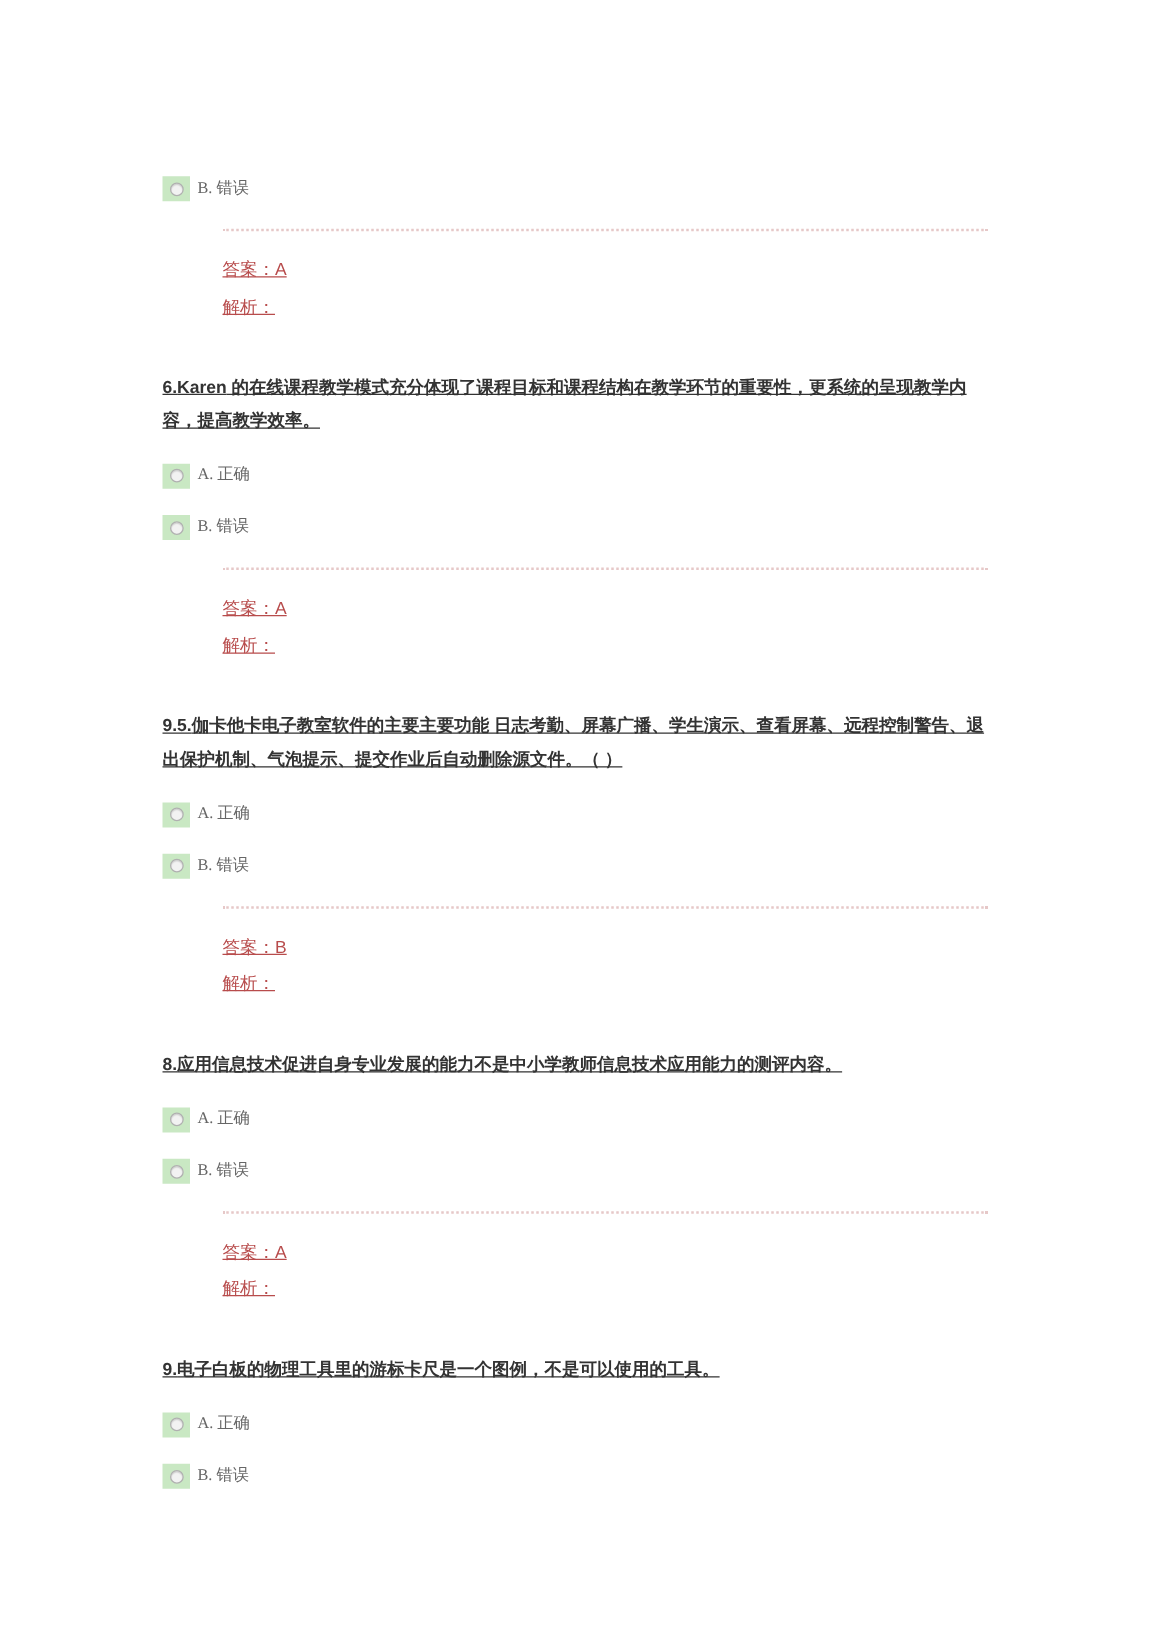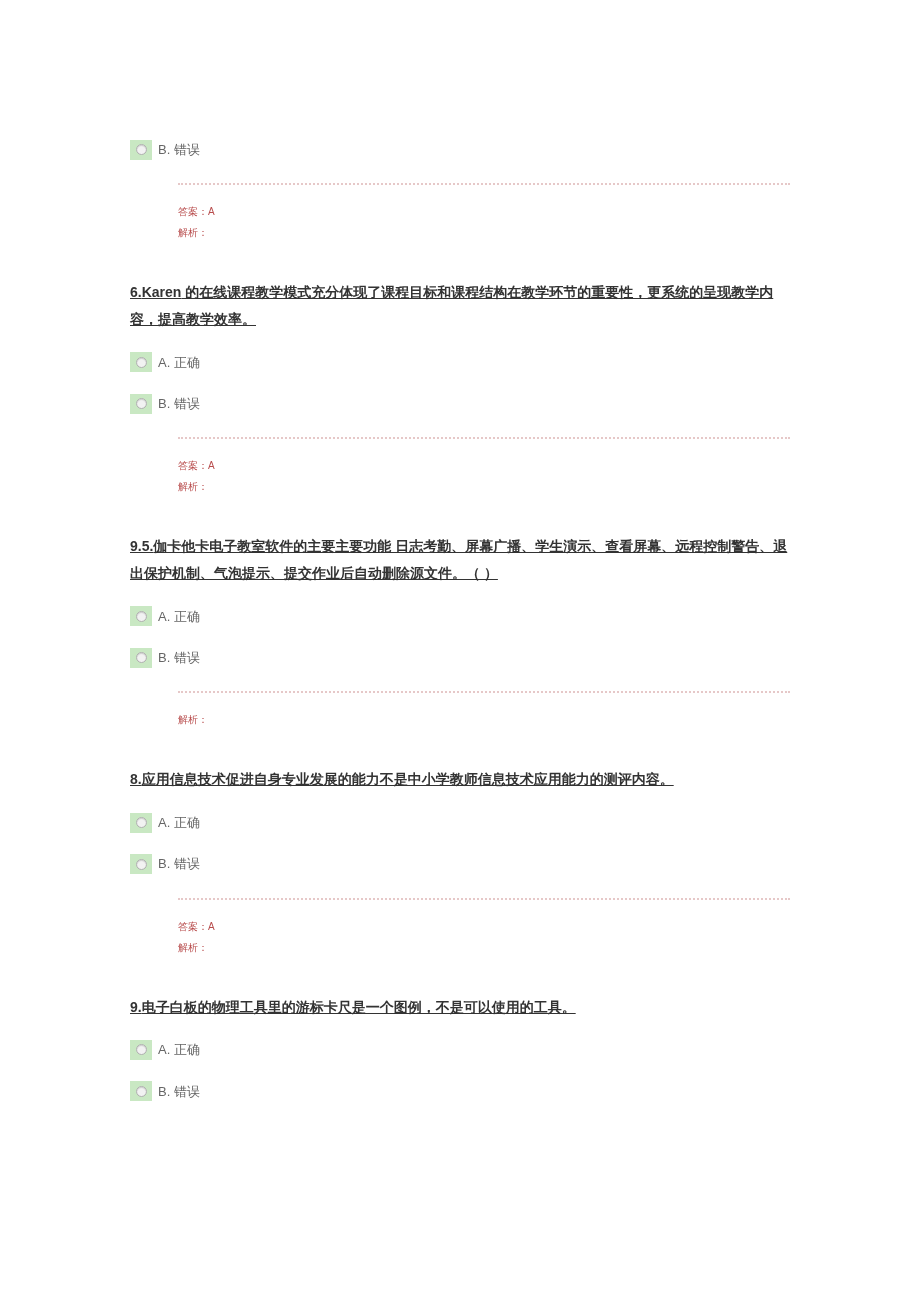--- a/index.html
+++ b/index.html
@@ -7,23 +7,24 @@
       background: #ffffff;
       font-family: "Microsoft YaHei", SimSun, Arial, sans-serif;
       font-size: 14px;
       color: #333333;
       width: 920px;
       padding: 120px 130px 80px 130px;
       line-height: 1.8;
     }
     .option-row {
       display: flex;
-      align-items: center;
+      align-items: flex-end;
       margin-top: 18px;
       margin-bottom: 18px;
+      font-family: Liberation Serif, serif;
     }
     .radio-box {
       width: 22px;
       height: 20px;
       background: #c9e8c3;
       display: flex;
       align-items: center;
       justify-content: center;
       margin-right: 2px;
     }
@@ -46,22 +47,23 @@
       margin-left: 48px;
       margin-right: 0;
     }
     .answer-block {
       margin-left: 48px;
       padding-top: 16px;
       padding-bottom: 6px;
     }
     .answer-line {
       color: #b84c4c;
-      font-size: 10px;
+      font-size: 14px;
       line-height: 2.1;
+      text-decoration: underline;
     }
     .question-text {
       margin-top: 30px;
       color: #333333;
       font-size: 14px;
       line-height: 1.9;
       text-decoration: underline;
     }
     .question-text .q-num {
       font-weight: bold;
@@ -115,20 +117,21 @@
   <span class="option-label">A. 正确</span>
 </div>
 <div class="option-row">
   <span class="radio-box">
       <span class="radio-circle"></span>
     </span>
   <span class="option-label">B. 错误</span>
 </div>
 <div class="answer-divider"></div>
 <div class="answer-block">
+  <div class="answer-line"><span>答案：</span><span>B</span></div>
   <div class="answer-line"><span>解析：</span></div>
 </div>
 
 <div class="question-text">
   <span class="q-num">8.</span><span class="q-body-normal">应用信息技术促进自身专业发展的能力不是中小学教师信息技术应用能力的测评内容。</span>
 </div>
 <div class="option-row">
   <span class="radio-box">
       <span class="radio-circle"></span>
     </span>

